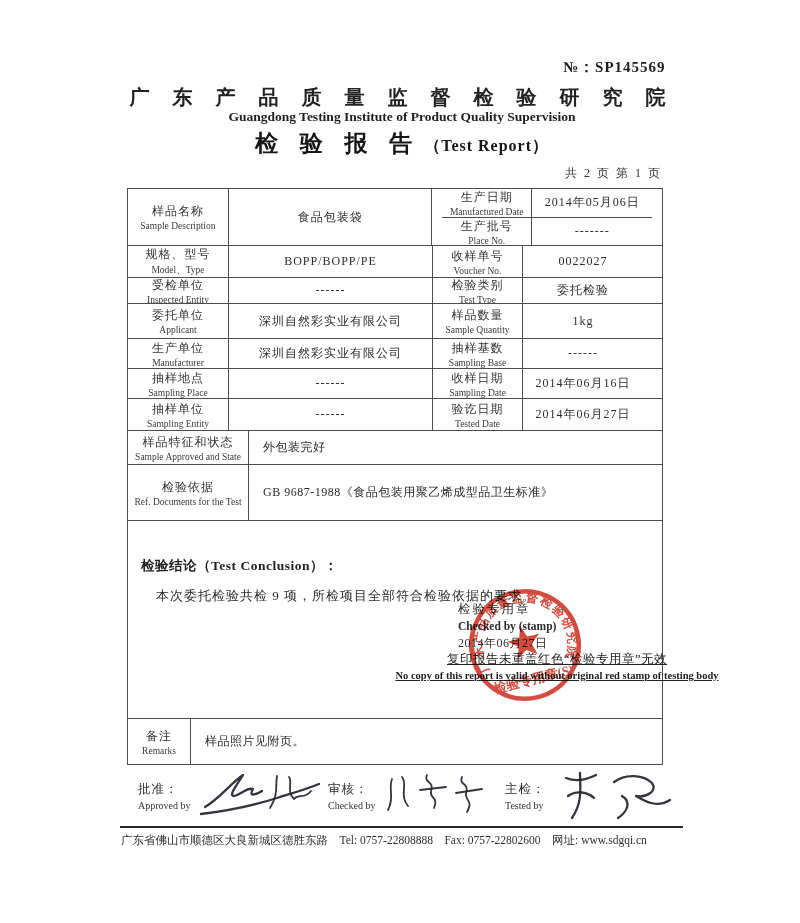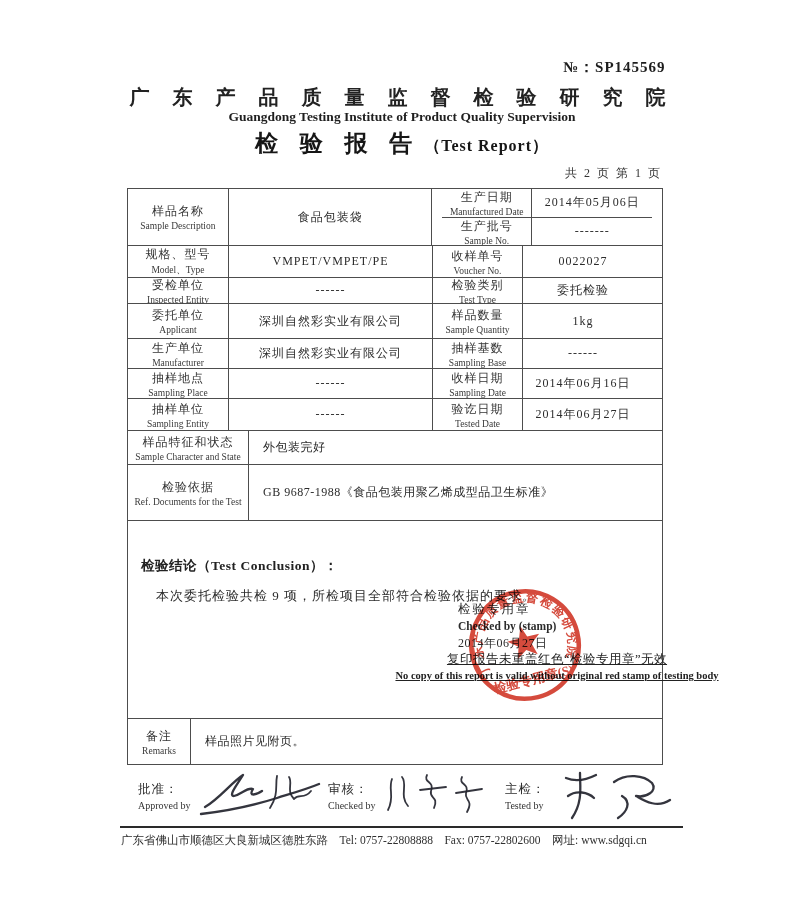--- a/index.html
+++ b/index.html
@@ -98,33 +98,33 @@
       <div class="dual-row">
         <div class="cell lbl w-l2">
           <div class="zh">生产日期</div>
           <div class="en">Manufactured Date</div>
         </div>
         <div class="cell val w-v2">2014年05月06日</div>
       </div>
       <div class="dual-row">
         <div class="cell lbl w-l2">
           <div class="zh">生产批号</div>
-          <div class="en">Sample No.</div>
+          <div class="en">Place No.</div>
         </div>
         <div class="cell val w-v2">-------</div>
       </div>
     </div>
   </div>
 
   <div class="trow r2">
     <div class="cell lbl w-l1">
       <div class="zh">规格、型号</div>
       <div class="en">Model、Type</div>
     </div>
-    <div class="cell val w-v1">VMPET/VMPET/PE</div>
+    <div class="cell val w-v1">BOPP/BOPP/PE</div>
     <div class="cell lbl w-l2">
       <div class="zh">收样单号</div>
       <div class="en">Voucher No.</div>
     </div>
     <div class="cell val w-v2">0022027</div>
   </div>
 
   <div class="trow r3">
     <div class="cell lbl w-l1">
       <div class="zh">受检单位</div>
@@ -186,21 +186,21 @@
     <div class="cell lbl w-l2">
       <div class="zh">验讫日期</div>
       <div class="en">Tested Date</div>
     </div>
     <div class="cell val w-v2">2014年06月27日</div>
   </div>
 
   <div class="trow r8">
     <div class="cell lbl w-l8">
       <div class="zh">样品特征和状态</div>
-      <div class="en">Sample Character and State</div>
+      <div class="en">Sample Approved and State</div>
     </div>
     <div class="cell val left" style="flex:1">外包装完好</div>
   </div>
 
   <div class="trow r9">
     <div class="cell lbl w-l8">
       <div class="zh">检验依据</div>
       <div class="en">Ref. Documents for the Test</div>
     </div>
     <div class="cell val left" style="flex:1">GB 9687-1988《食品包装用聚乙烯成型品卫生标准》</div>

